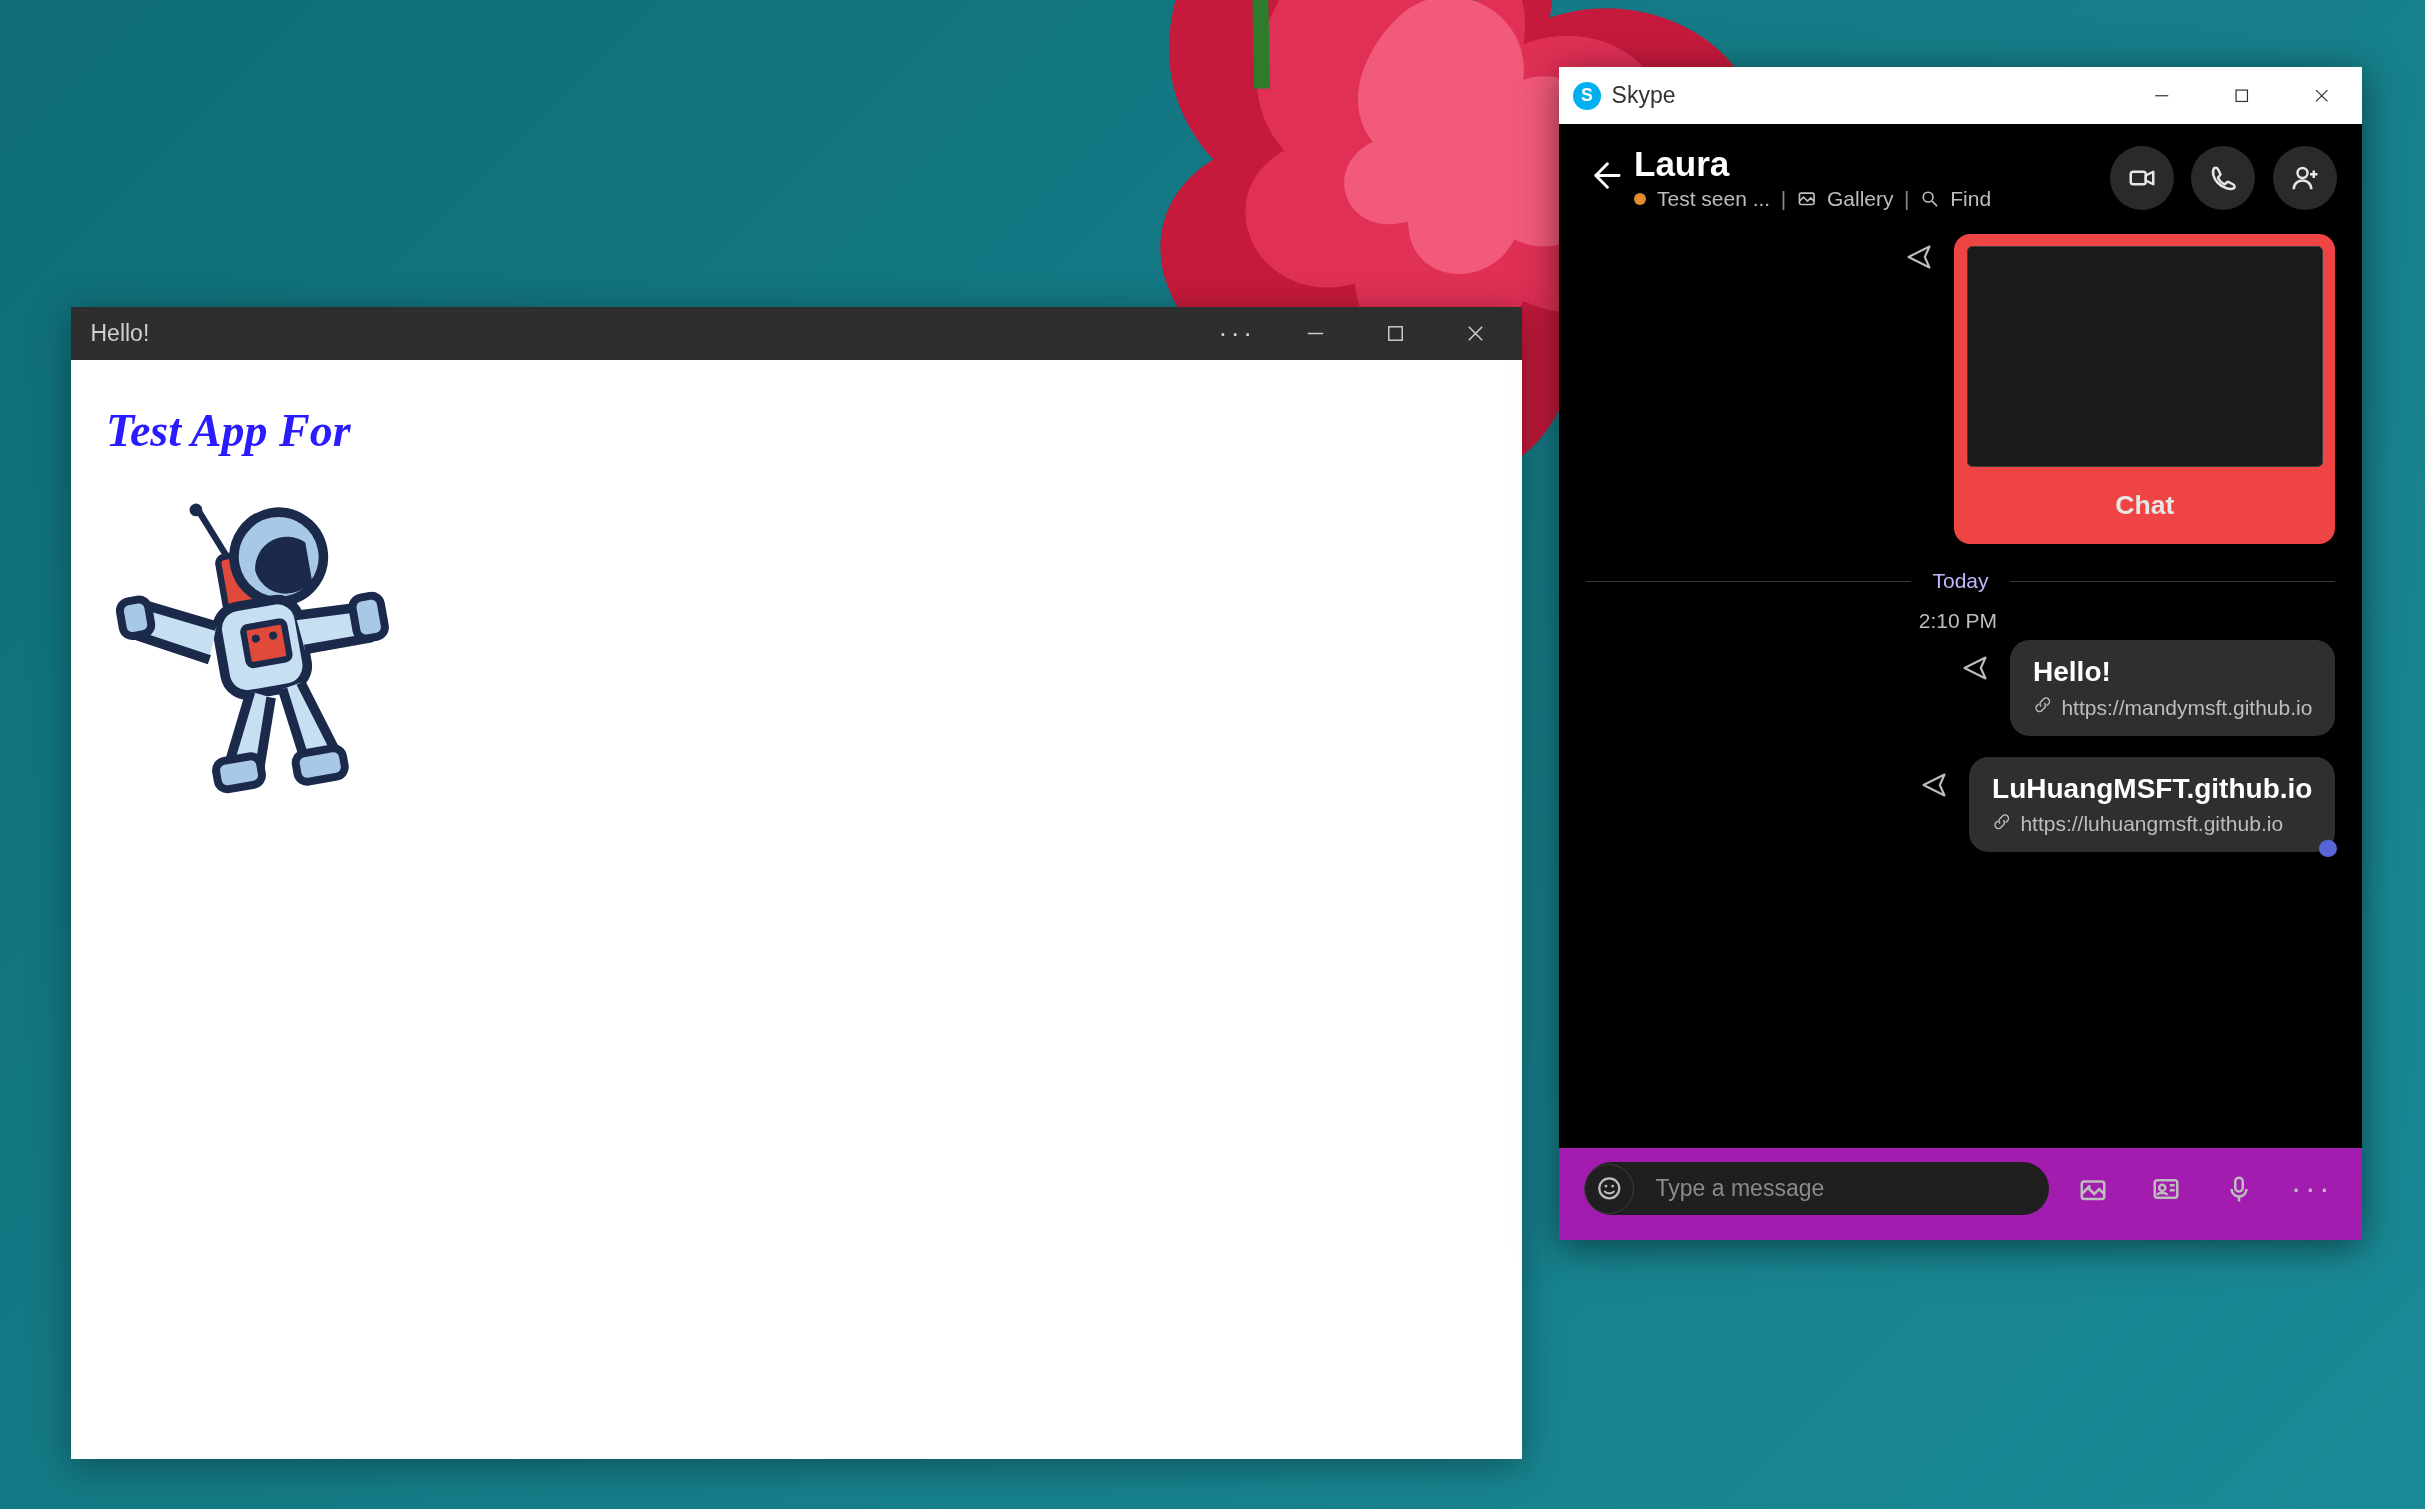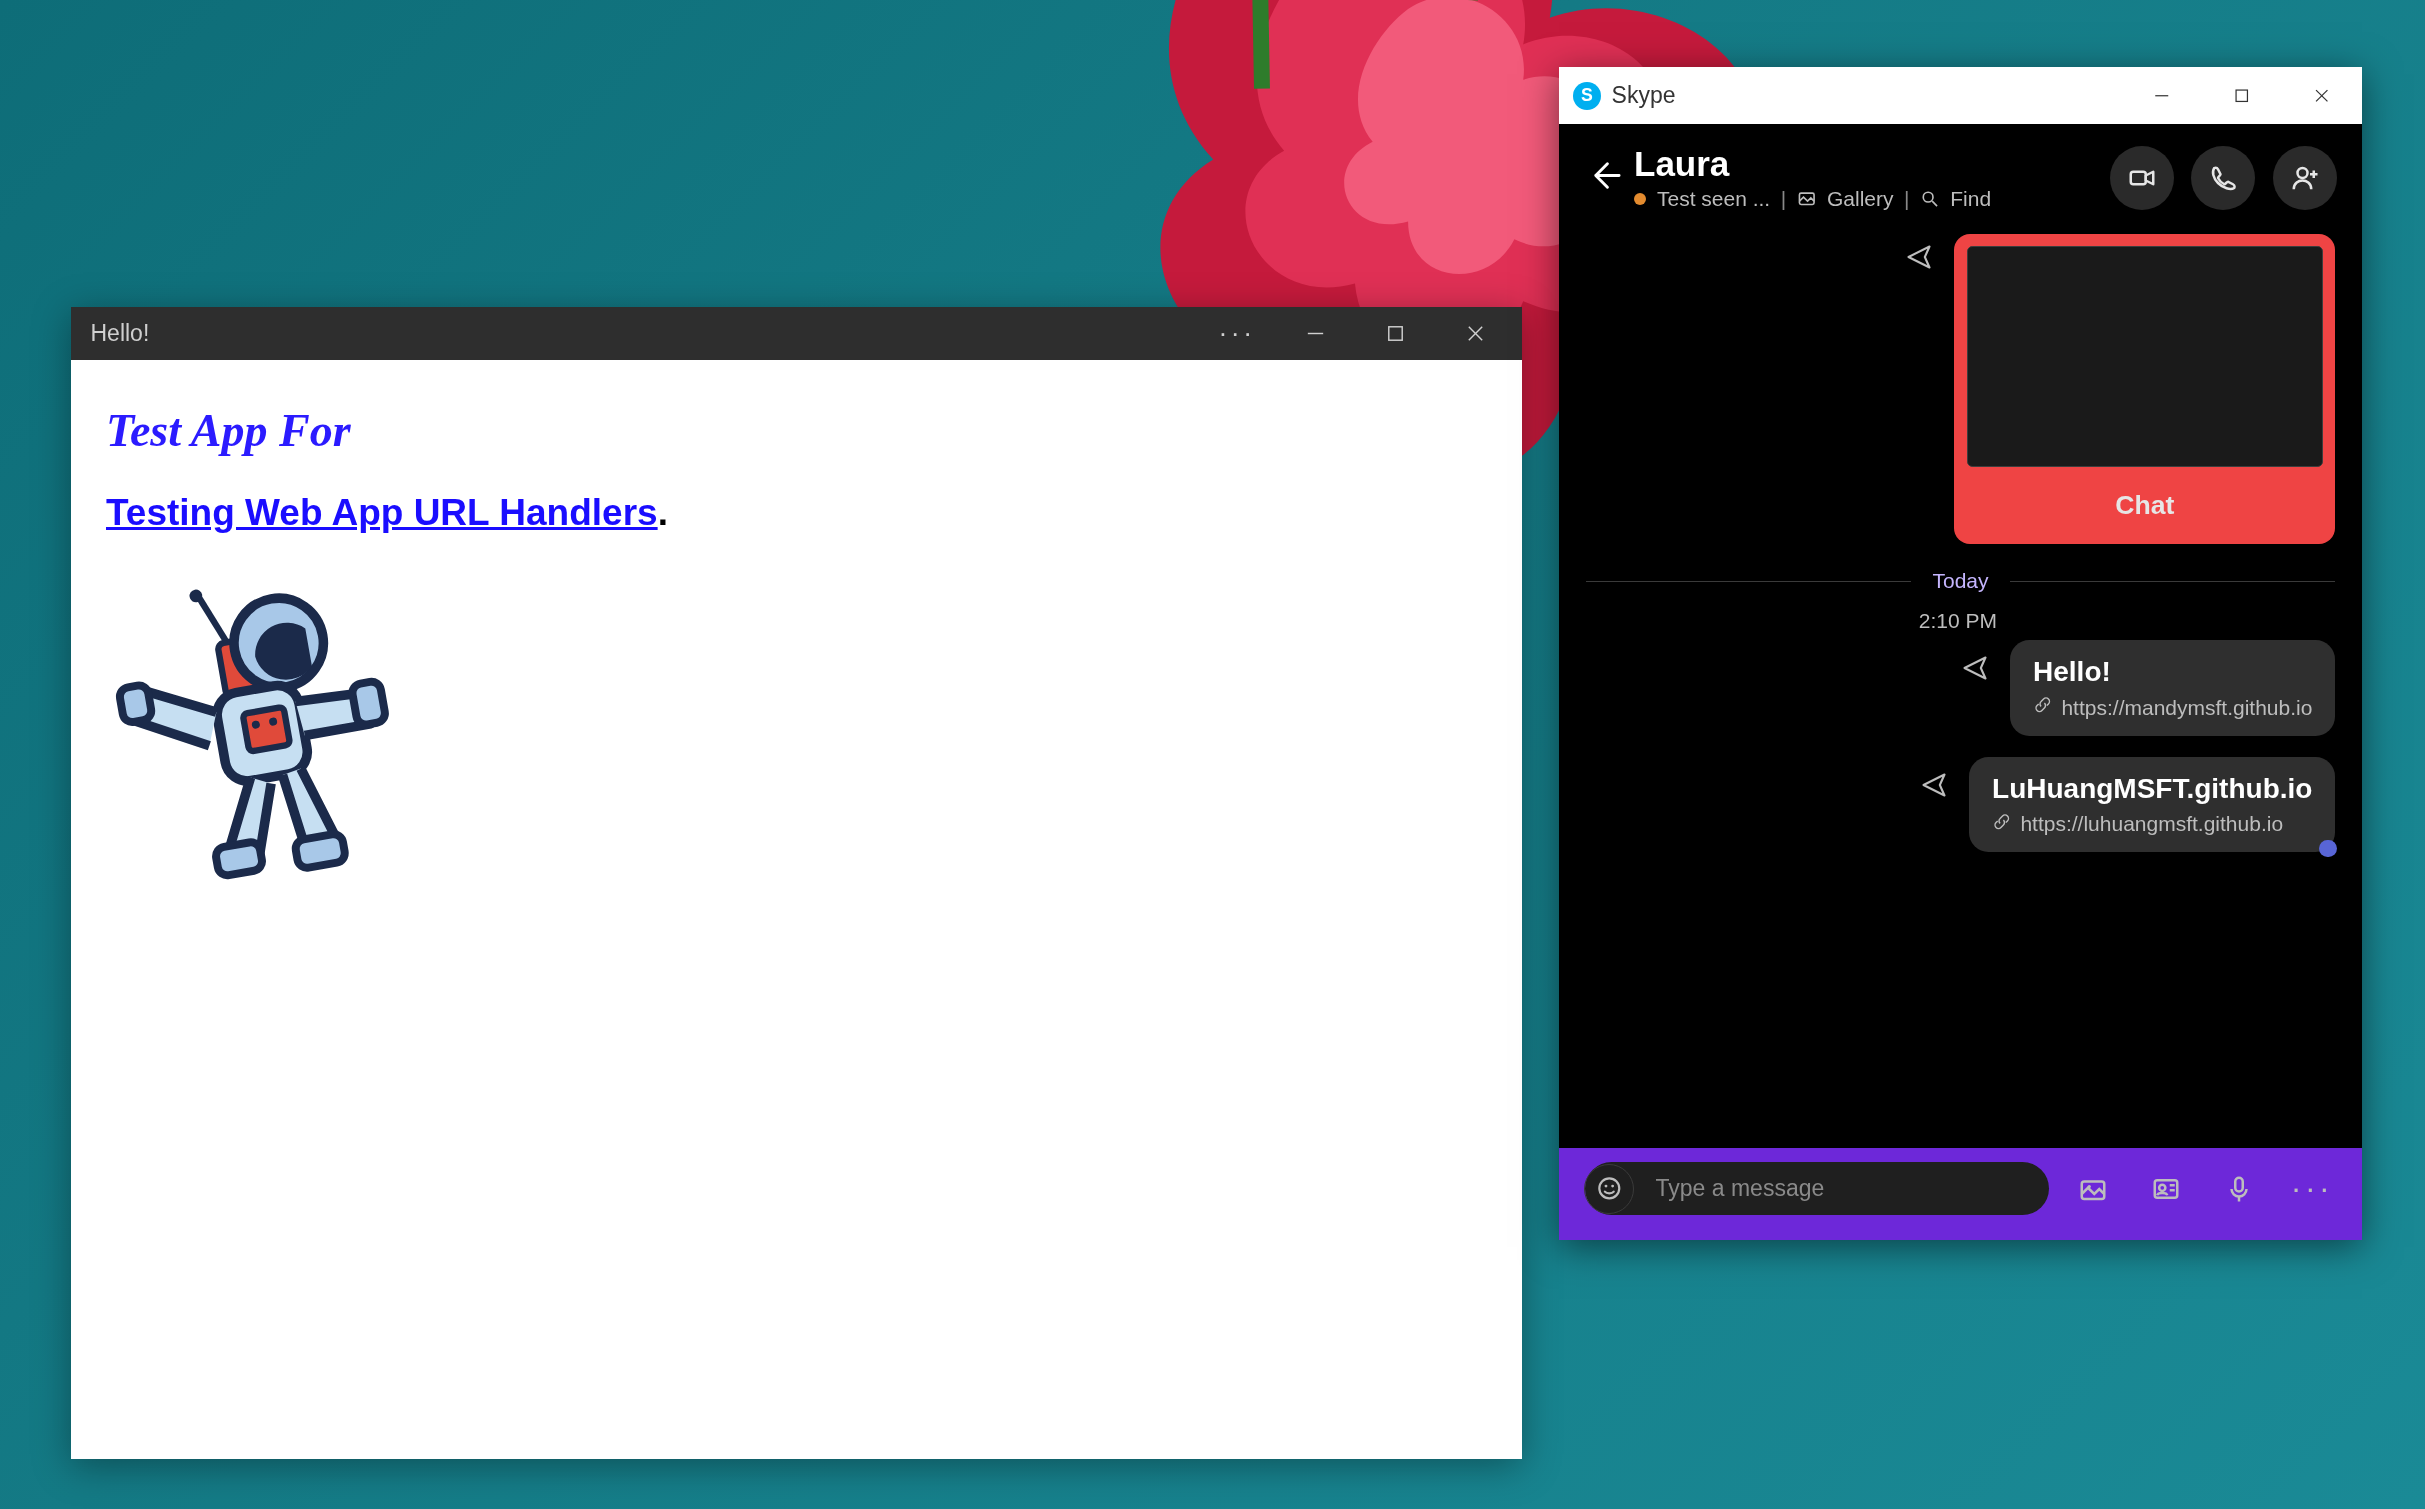--- a/index.html
+++ b/index.html
@@ -193,21 +193,21 @@
   .msg-url-row { display:flex; align-items:center; gap:8.9px; color:#bdbdbd; font-size:21px; }
   .url-link { color:#bdbdbd; cursor:pointer; }
   .link-icon svg { width:19.5px; height:19.5px; }
   .mini-badge {
     position:absolute; right:25px; width:17.7px; height:17.7px; border-radius:50%;
     background:#5865d6; display:inline-block;
   }
 
   
   .compose-bar {
-    background:#6d28d9;
+    background:#a21caf;
     padding: 14px 25px 25px 25px;
     display:flex; align-items:center; gap:19.5px;
   }
   .emoji-btn, .compose-icon {
     width:50px; height:50px; border-radius:50%;
     display:flex; align-items:center; justify-content:center;
     color:#bdbdbd; cursor:pointer;
   }
   .emoji-btn { border:1.8px solid #3a3a3a; }
   .compose-input-wrap {
@@ -259,23 +259,20 @@
       <div class="app-win-btn">
         <svg viewBox="0 0 24 24">
             <line x1="5" y1="5" x2="19" y2="19" stroke="currentColor" stroke-width="1.5"></line>
             <line x1="19" y1="5" x2="5" y2="19" stroke="currentColor" stroke-width="1.5"></line>
           </svg>
       </div>
     </div>
   </div>
   <div class="app-body">
     <div class="app-h1">Test App For</div>
-    <div class="app-h2">
-      <a class="app-link">Testing Web App URL Handlers</a><span class="app-period">.</span>
-    </div>
     
     <svg class="astronaut" viewBox="0 0 200 200">
 
       <rect x="86" y="38" width="26" height="34" rx="4" fill="#e04a3a" stroke="#1b2a4a" stroke-width="4"></rect>
       <line x1="92" y1="38" x2="80" y2="8" stroke="#1b2a4a" stroke-width="4"></line>
       <circle cx="78" cy="6" r="4" fill="#1b2a4a"></circle>
 
       <circle cx="124" cy="44" r="28" fill="#a8c8e8" stroke="#1b2a4a" stroke-width="6"></circle>
       <path d="M108 50 a20 20 0 0 1 34 -12 v24 a20 20 0 0 1 -34 -12" fill="#1b2a4a"></path>
 

